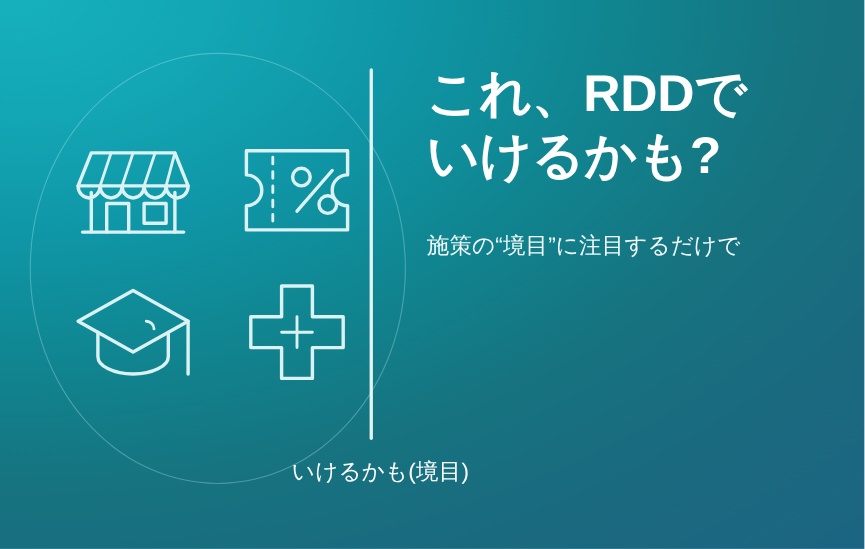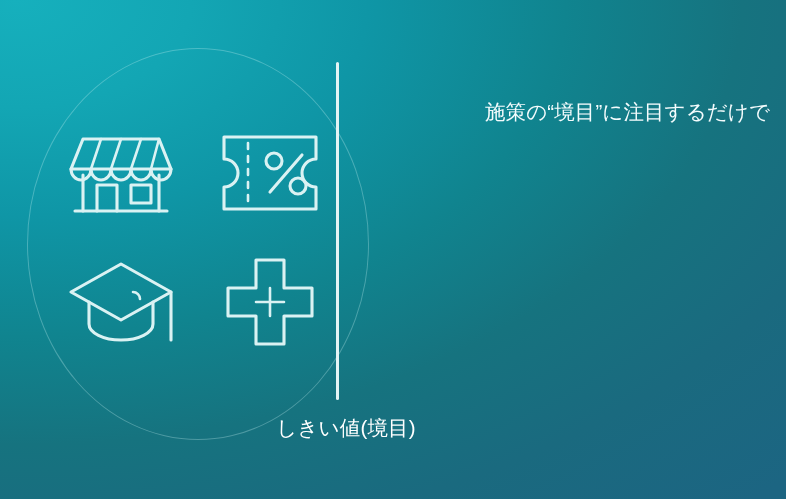--- a/index.html
+++ b/index.html
@@ -138,21 +138,20 @@
     padding-top: 37px;
     font-size: 20.5px;
     font-weight: 400;
     line-height: 1.72;
     letter-spacing: 0.1px;
     color: #f4fcfd;
   }
   .subcopy .sub-line {
     display: block;
     white-space: nowrap;
-    text-align: right;
   }
 </style>
 </head>
 <body>
 
 <div class="slide">
 
   <div class="bg-circle"></div>
 
   <div class="icon-grid">
@@ -215,21 +214,25 @@
 
           <path class="ico-thin" d="M48 34 L48 62 M34 48 L62 48"></path>
         </svg>
       </span>
     </div>
 
   </div>
 
   <div class="divider"></div>
 
-  <div class="threshold-caption">しきい値(境目)</div>
+  <div class="threshold-caption">いけるかも(境目)</div>
 
   <div class="copy">
+    <h1 class="headline">
+      <span class="hl-line">これ、RDDで</span>
+      <span class="hl-line">いけるかも?</span>
+    </h1>
     <p class="subcopy">
       <span class="sub-line">施策の“境目”に注目するだけで</span>
     </p>
   </div>
 
 </div>
 
 </body></html>

